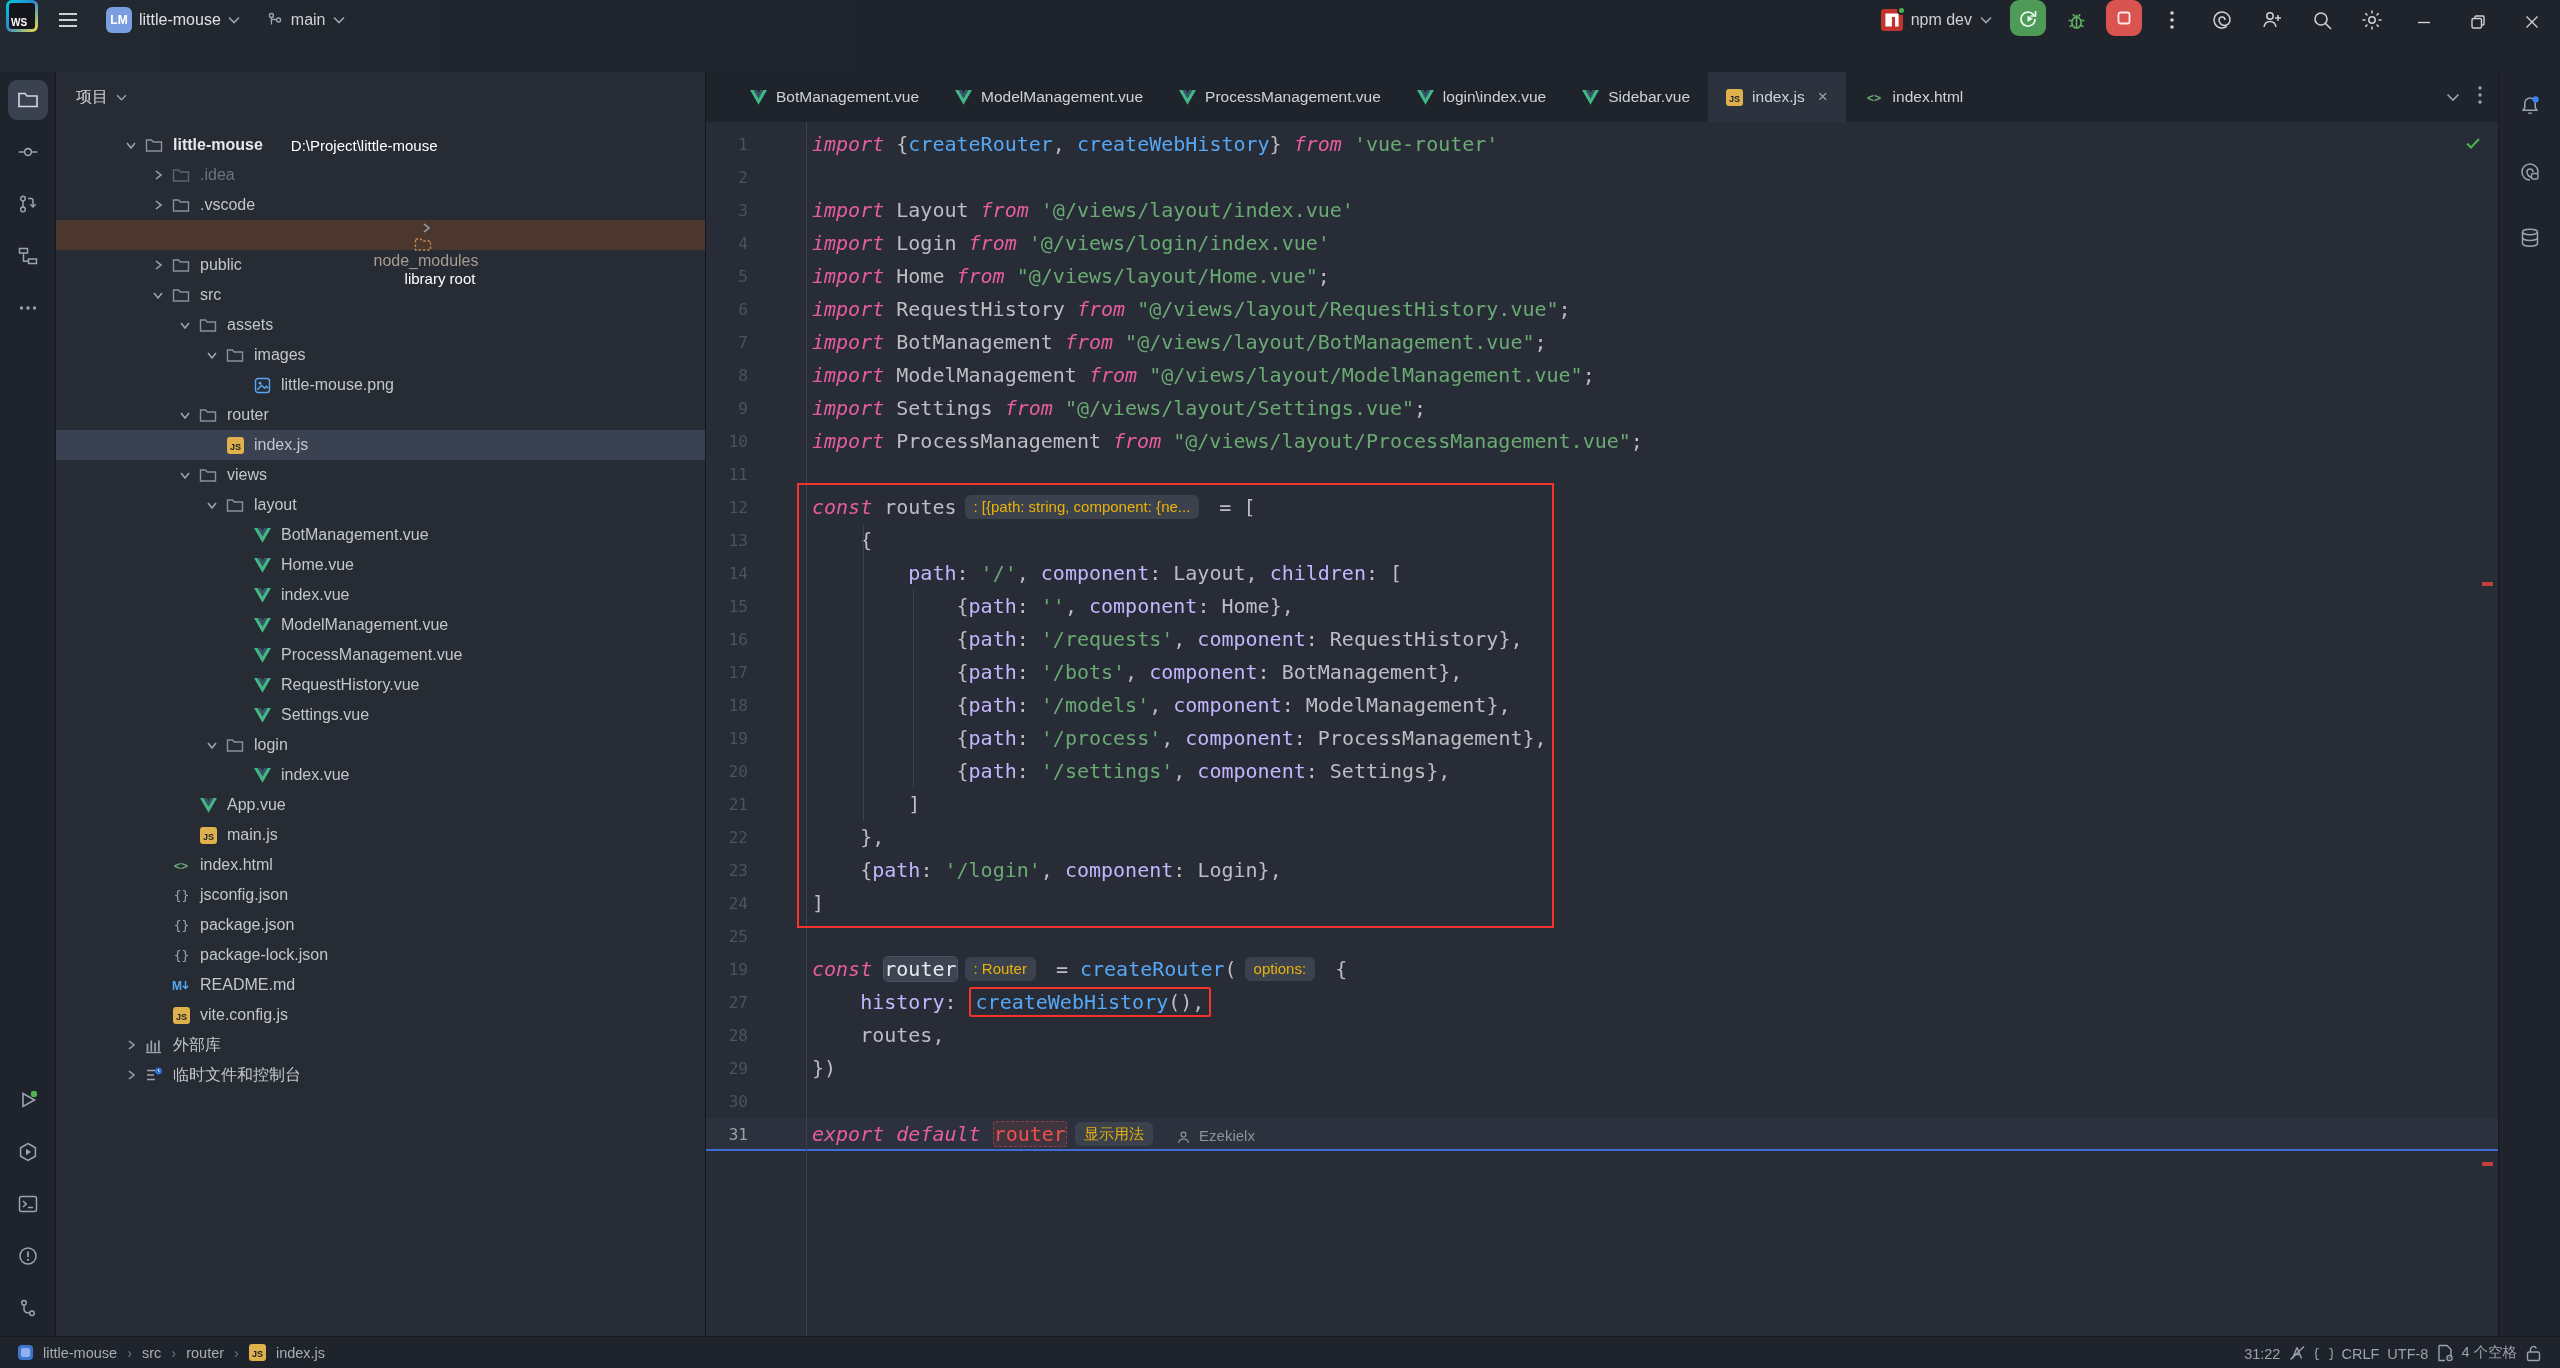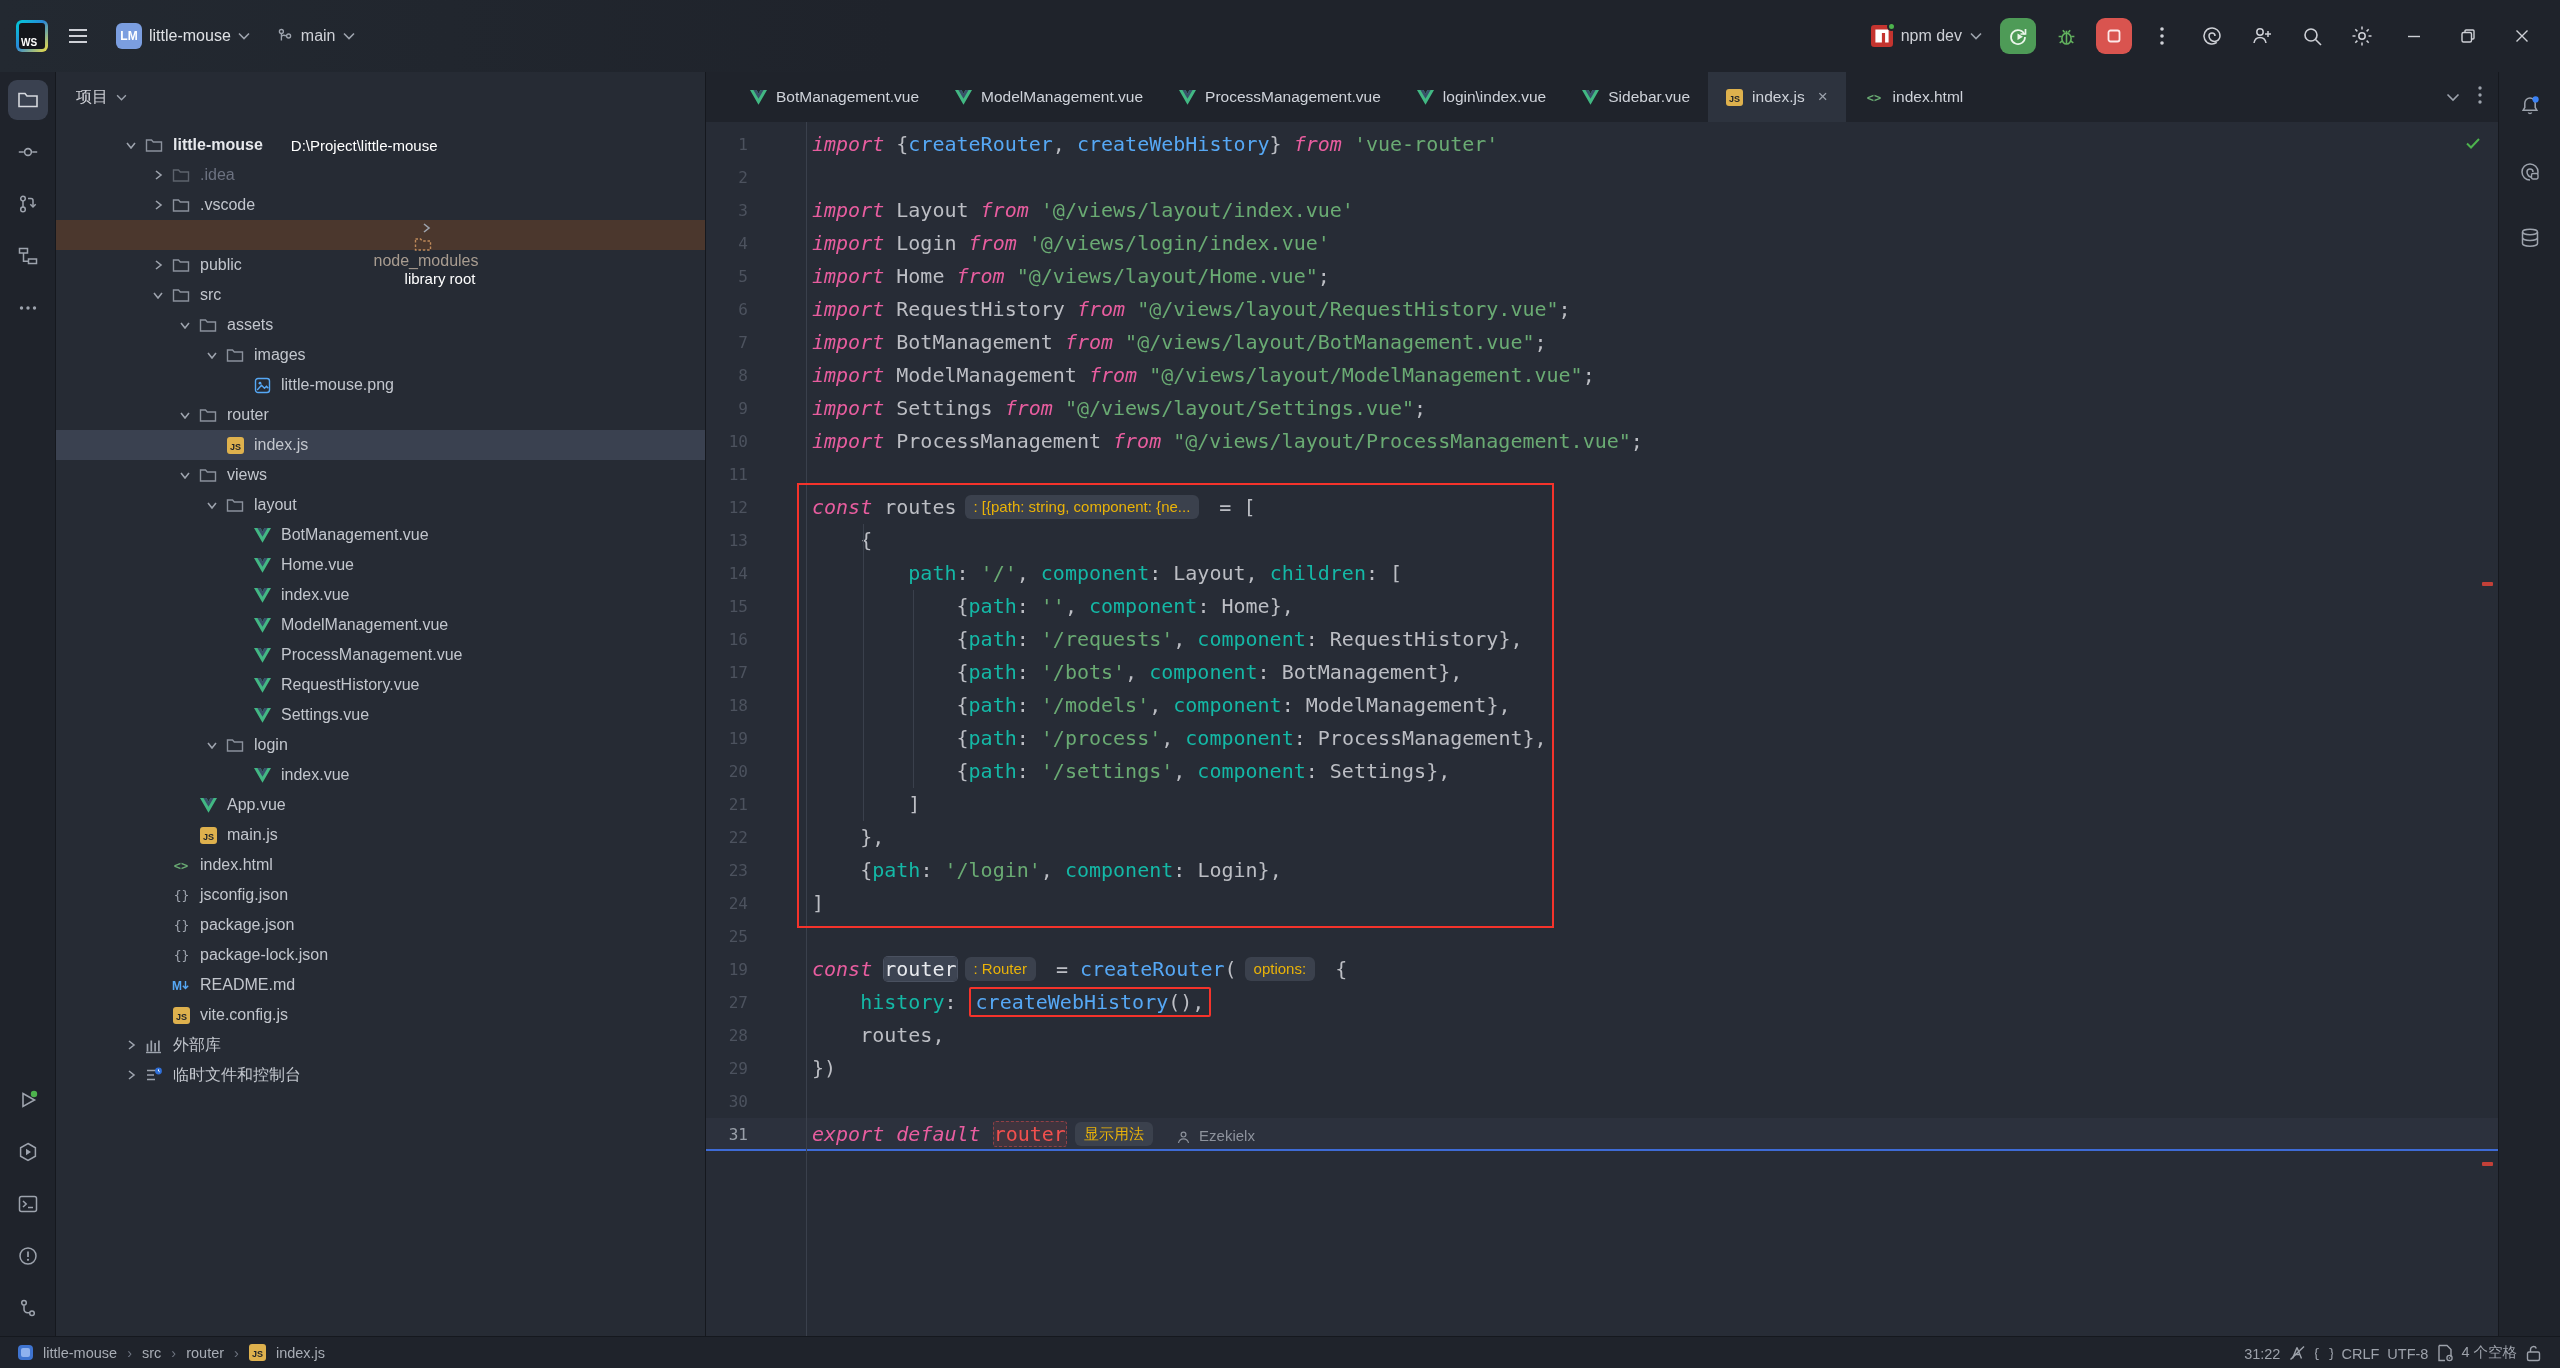--- a/index.html
+++ b/index.html
@@ -2,21 +2,21 @@
 <html><head>
 <meta charset="utf-8">
 <style>
   * { margin:0; padding:0; box-sizing:border-box; }
   html,body { width:2560px; height:1368px; overflow:hidden; background:#1f232b;
     font-family:"Liberation Sans",sans-serif; color:#ced0d6; }
 
   
   .titlebar { position:absolute; left:0; top:0; width:2560px; height:72px;
     background:linear-gradient(90deg,#232931 0%,#1f232b 35%);
-    display:flex; align-items:center; padding:0 16px; gap:10px; }
+    display:flex; align-items:flex-start; padding:0 6px; gap:10px; }
   .ws-logo { width:32px; height:32px; border-radius:6px; position:relative;
     background:linear-gradient(135deg,#00cdd7 0%,#2888d8 45%,#f7e13e 100%); }
   .ws-logo::before { content:""; position:absolute; inset:3px; background:#14161b; border-radius:3px; }
   .ws-logo span { position:absolute; left:5px; bottom:4px; font-size:10px; font-weight:bold; color:#fff; z-index:2; }
   .tb-btn { height:40px; min-width:40px; border-radius:8px; display:flex; align-items:center;
     justify-content:center; gap:7px; color:#ced0d6; cursor:default; padding:0 8px; }
   .lm-badge { width:26px; height:26px; border-radius:6px; background:#7b9ee0; color:#fff;
     font-size:12px; font-weight:bold; display:flex; align-items:center; justify-content:center; }
   .tb-label { font-size:16px; color:#dfe1e5; }
   .tb-label.dim { color:#ced0d6; }
@@ -75,21 +75,21 @@
     font-size:16px; color:#4c525e; }
   .line .src { white-space:pre; padding-left:6px; }
   .line.current { background:#2c313d; box-shadow:inset 0 -2px 0 #3e6bd6; }
   .line.current .ln { color:#9aa0aa; }
 
   .sk { color:#e85d9f; font-style:italic; }
   .sf { color:#56a8f5; }
   .ss { color:#6aab73; }
   .sp { color:#bcbec4; }
   .su { color:#bcbec4; }
-  .spr { color:#14b8a6; }
+  .spr { color:#c4b5fd; }
   .inlay, .chip { display:inline-block; background:#3b414d; color:#eab308; border-radius:6px;
     padding:0 9px; margin:0 8px; font-family:"Liberation Sans",sans-serif; font-size:15px;
     line-height:24px; vertical-align:2px; }
   .hl { color:#e8eaee; background:#3d4452; border-radius:4px; box-shadow:0 0 0 1px #4a5160; }
   .usage { color:#f2504e; background:rgba(242,80,78,.10); border:1px dashed rgba(242,80,78,.45);
     border-radius:3px; }
   .redbox { border:2px solid #f5332b; border-radius:2px; padding:1px 5px; }
   .author { color:#8d929c; font-family:"Liberation Sans",sans-serif; font-size:15px; margin-left:16px; }
   .author svg { vertical-align:-3px; margin-right:5px; }
 

